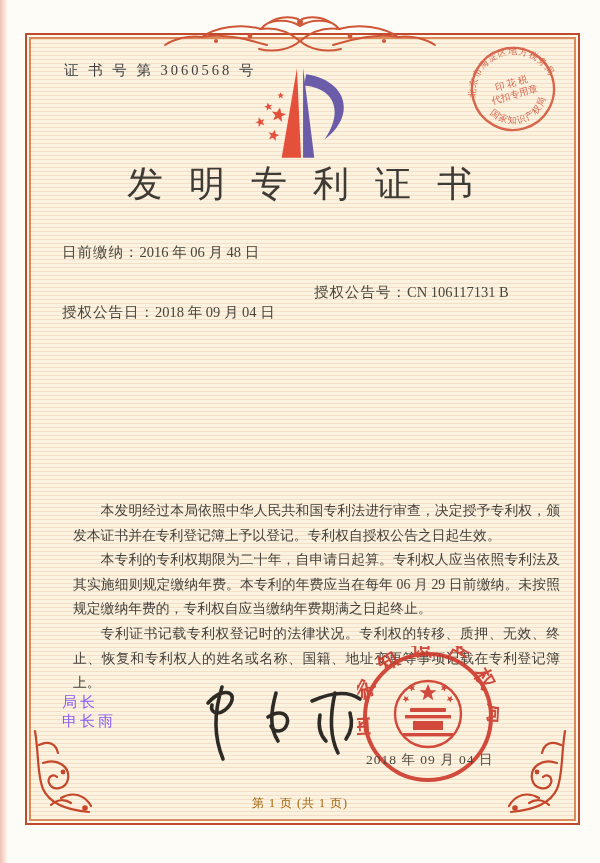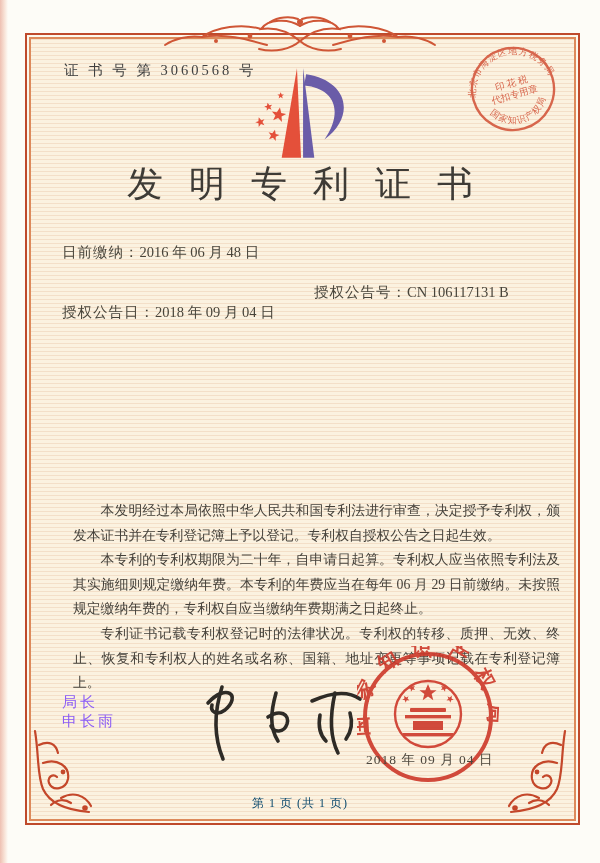--- a/index.html
+++ b/index.html
@@ -53,21 +53,21 @@
   .body-text p { margin:0; text-indent:2em; }
   .signer { position:absolute; left:62px; top:693px; font-size:15px; color:#8b5cf6; letter-spacing:3px; }
   .signer-name { }
   .signature-svg { position:absolute; left:192px; top:663px; width:172px; height:104px; }
   .seal-svg { position:absolute; left:357px; top:646px; width:142px; height:142px; opacity:.9; }
   .seal-date {
     position:absolute; left:366px; top:751px; font-size:13.5px;
     color:#4d473d; letter-spacing:1px; white-space:nowrap;
   }
   .footer { position:absolute; left:0; top:795px; width:600px; text-align:center;
-    font-size:12px; color:#0c4a6e; letter-spacing:1px;border-radius:8px; }
+    font-size:12px; color:#a16207; letter-spacing:1px;border-radius:8px; }
   svg text { font-family:"Liberation Serif","DejaVu Serif",serif; }
 </style>
 </head>
 <body>
 
 <div class="scan-strip"></div>
 
 <div class="frame"></div>
 
 <svg class="ornament-top" viewBox="0 0 300 50">

